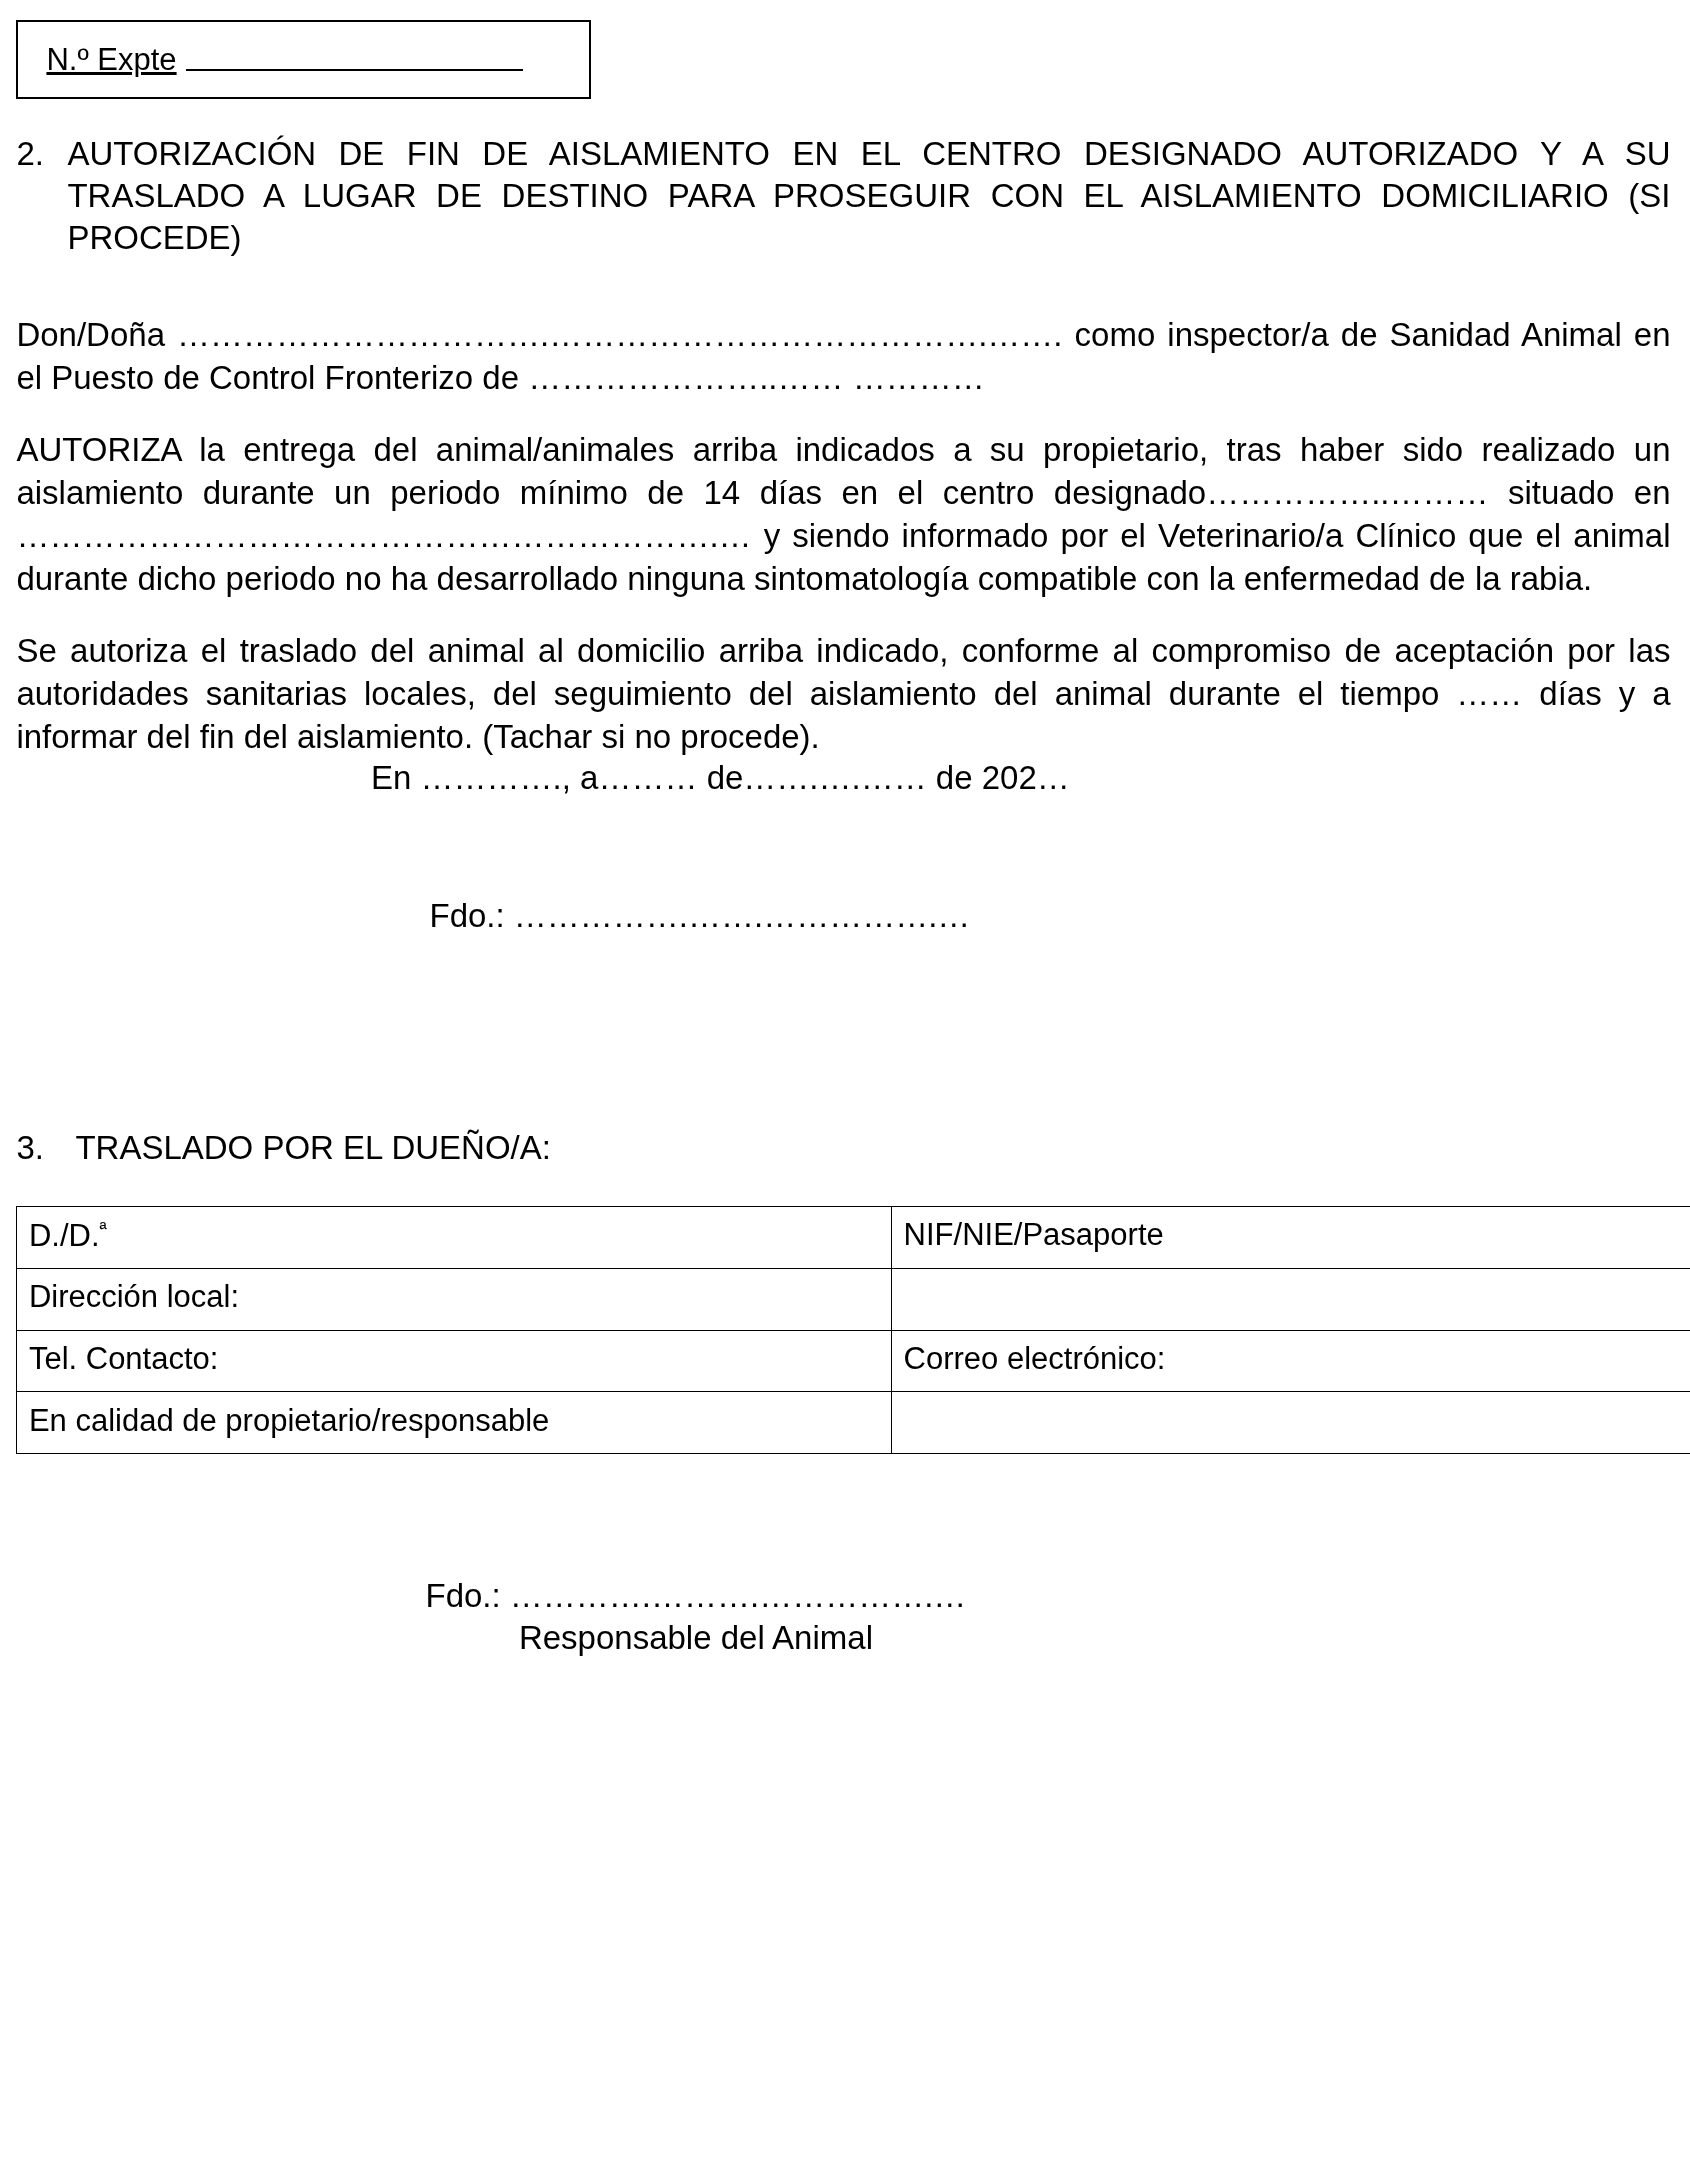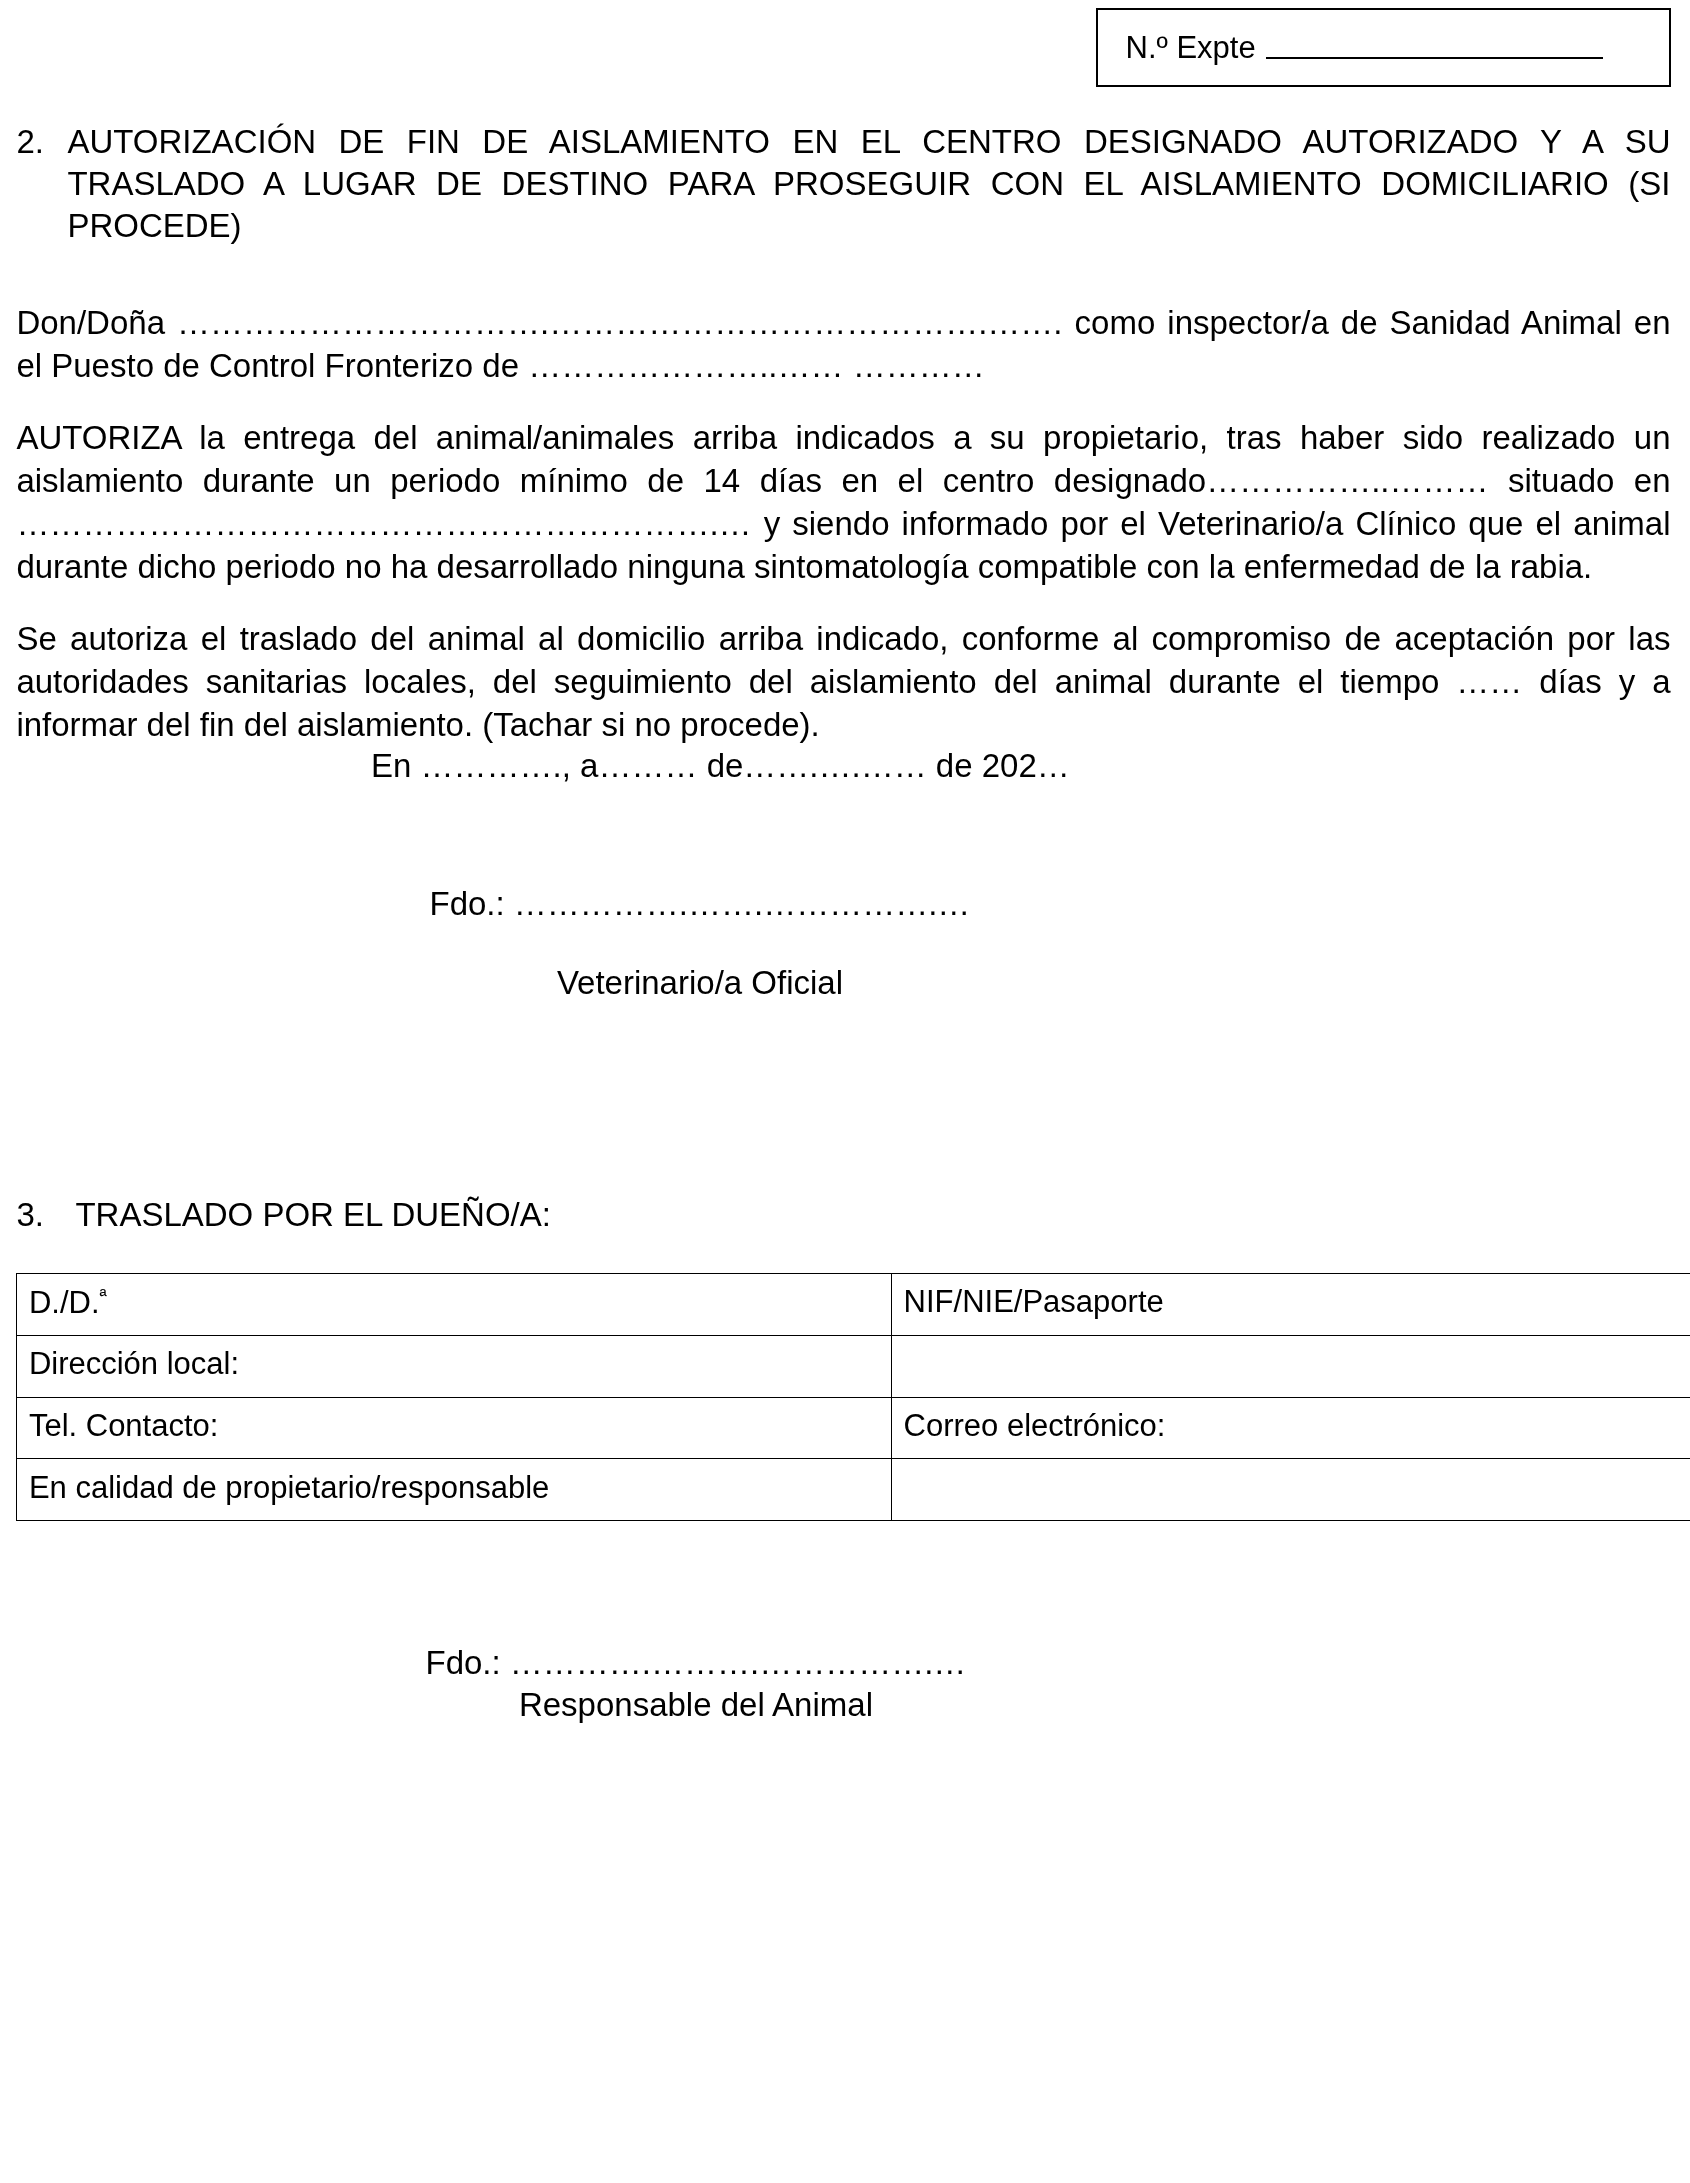--- a/index.html
+++ b/index.html
@@ -18,22 +18,22 @@
     position: relative;
     width: 1691px;
     min-height: 2183px;
     box-sizing: border-box;
     padding: 0 20.5px 0 16.4px;
   }
 
   
   .expte-row {
     display: flex;
-    justify-content: flex-end;
-    padding-top: 8px;
+    padding-top: 20px;
+    text-decoration: underline;
   }
   .expte-box {
     border: 2.5px solid #000;
     box-sizing: border-box;
     width: 575px;
     height: 79px;
     display: flex;
     align-items: center;
     padding-left: 28px;
     font-size: 31px;
@@ -160,21 +160,20 @@
 
   <p class="body first">Don/Doña …………………………….………………………………….……. como inspector/a de Sanidad Animal en el Puesto de Control Fronterizo de …………………..…… …………</p>
 
   <p class="body">AUTORIZA la entrega del animal/animales arriba indicados a su propietario, tras haber sido realizado un aislamiento durante un periodo mínimo de 14 días en el centro designado……………..……… situado en ……………………………………………………….… y siendo informado por el Veterinario/a Clínico que el animal durante dicho periodo no ha desarrollado ninguna sintomatología compatible con la enfermedad de la rabia.</p>
 
   <p class="body">Se autoriza el traslado del animal al domicilio arriba indicado, conforme al compromiso de aceptación por las autoridades sanitarias locales, del seguimiento del aislamiento del animal durante el tiempo …… días y a informar del fin del aislamiento. (Tachar si no procede).</p>
 
   <div class="en-line">En …………., a……… de…….….…… de 202…</div>
 
   <div class="fdo-line">Fdo.: …………….…….…………….…</div>
-  <div class="fdo-sub">Veterinario/a Oficial</div>
 
   <div class="section3-heading">
     <span class="section-num">3.</span>
     <span class="section-title">TRASLADO POR EL DUEÑO/A:</span>
   </div>
 
   <table class="owner-table">
     <tbody>
       <tr>
         <td class="col-left">D./D.<sup class="ord">ª</sup></td>

